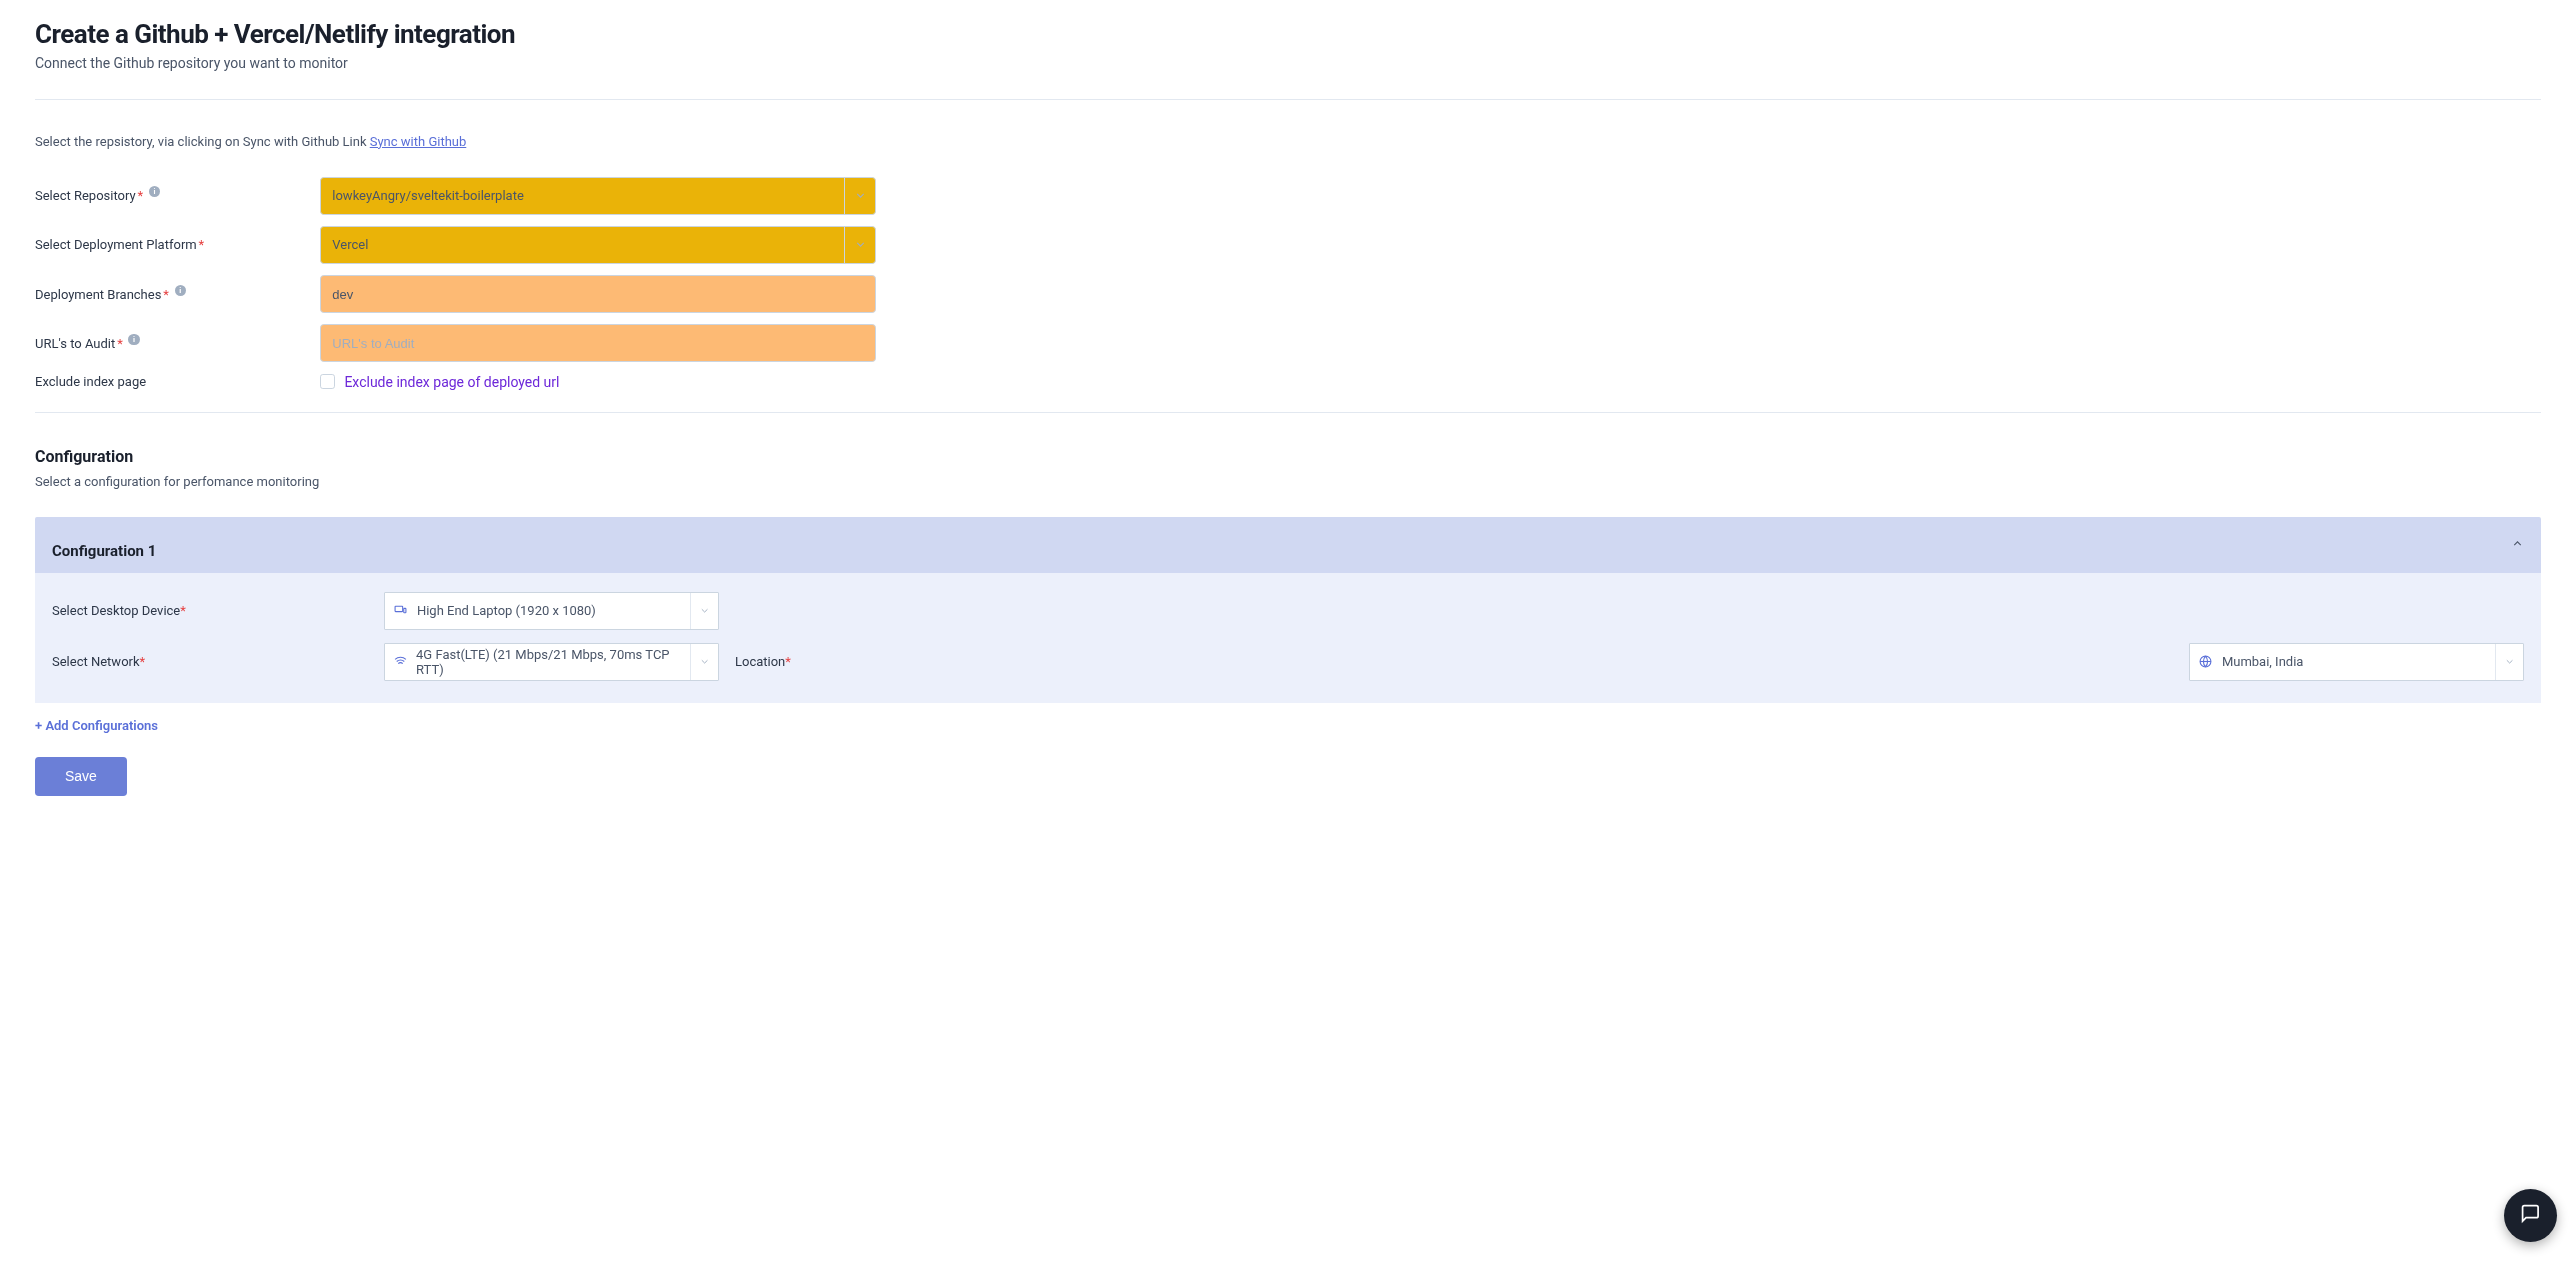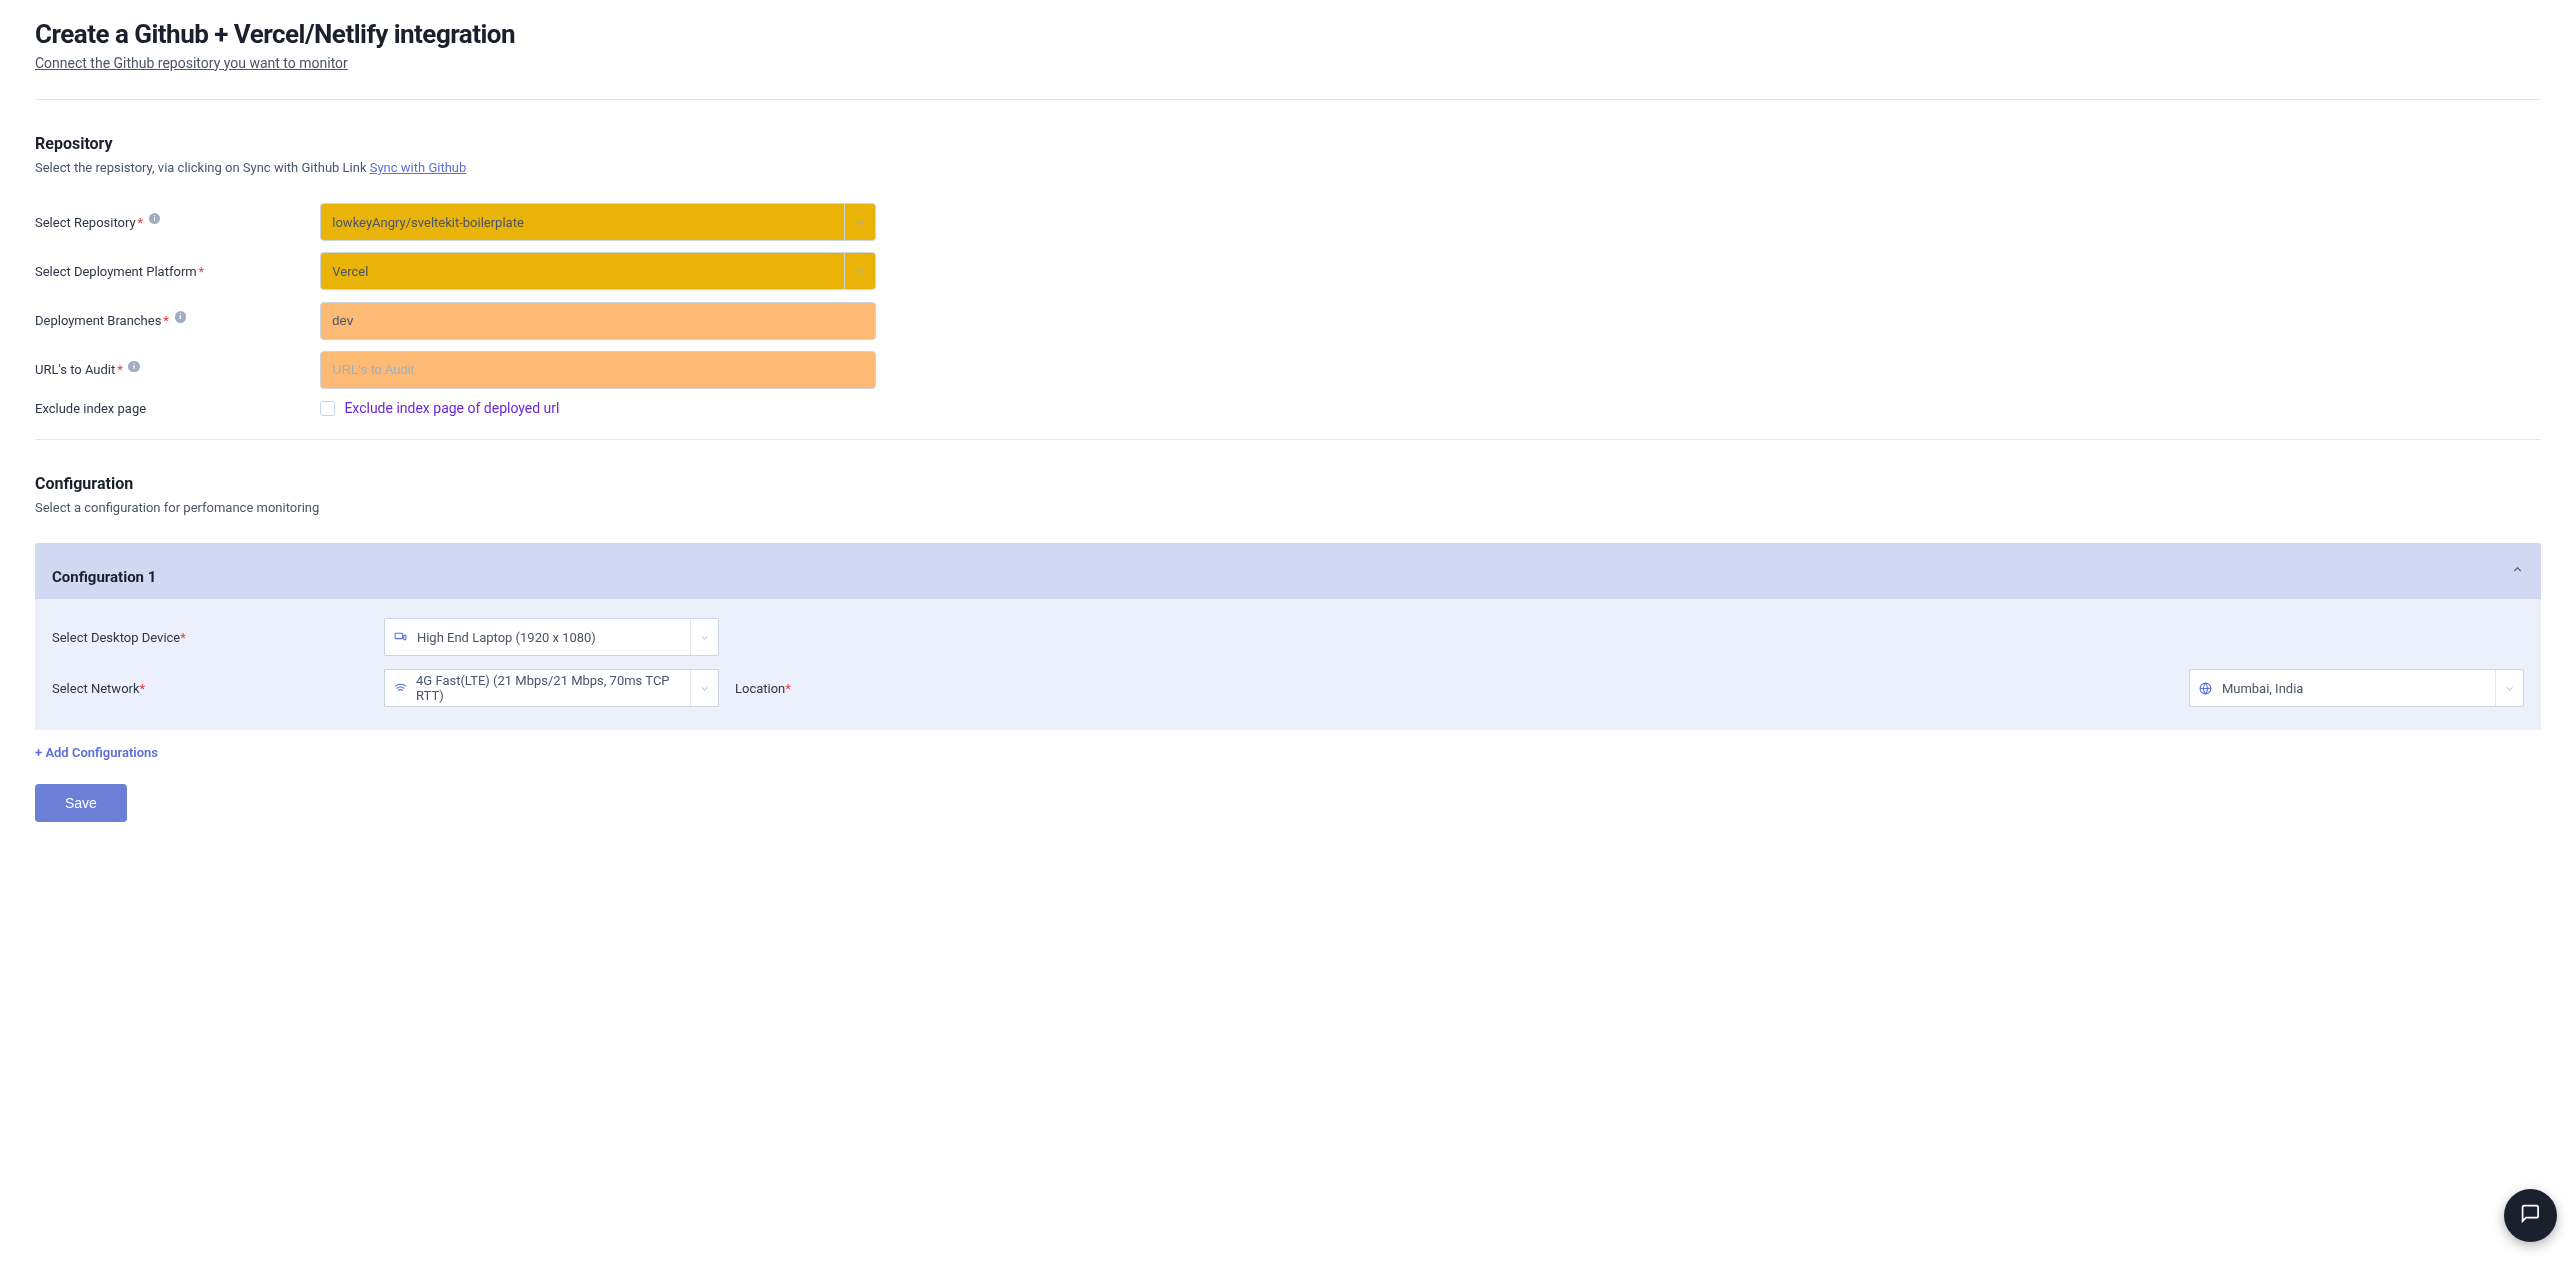--- a/index.html
+++ b/index.html
@@ -13,21 +13,20 @@
       font-size: 26px;
       font-weight: 700;
       color: #1a202c;
       margin-bottom: 5.6px;
       letter-spacing: -0.02em;
     }
     .page-subtitle {
       font-size: 14px;
       color: #4a5568;
       margin-bottom: 28px;
-      text-decoration: underline;
     }
     hr.divider {
       border: none;
       border-top: 0.9px solid #e2e8f0;
       margin: 0 0 34px 0;
     }
     .section-title {
       font-size: 16px;
       font-weight: 700;
       color: #1a202c;
@@ -277,21 +276,20 @@
 
 
 
 <h1 class="page-title">Create a Github + Vercel/Netlify integration</h1>
 <p class="page-subtitle">Connect the Github repository you want to monitor</p>
 
 <hr class="divider">
 
 
 <div>
-  <div class="section-title">Repository</div>
   <div class="section-subtitle">
     <span>Select the repsistory, via clicking on Sync with Github Link </span><a class="sync-link">Sync with Github</a>
   </div>
 
   <div class="form-row">
     <div class="form-label">
       <span>Select Repository</span>
         <span class="required">*</span>
       <span class="info-icon">i</span>
     </div>

